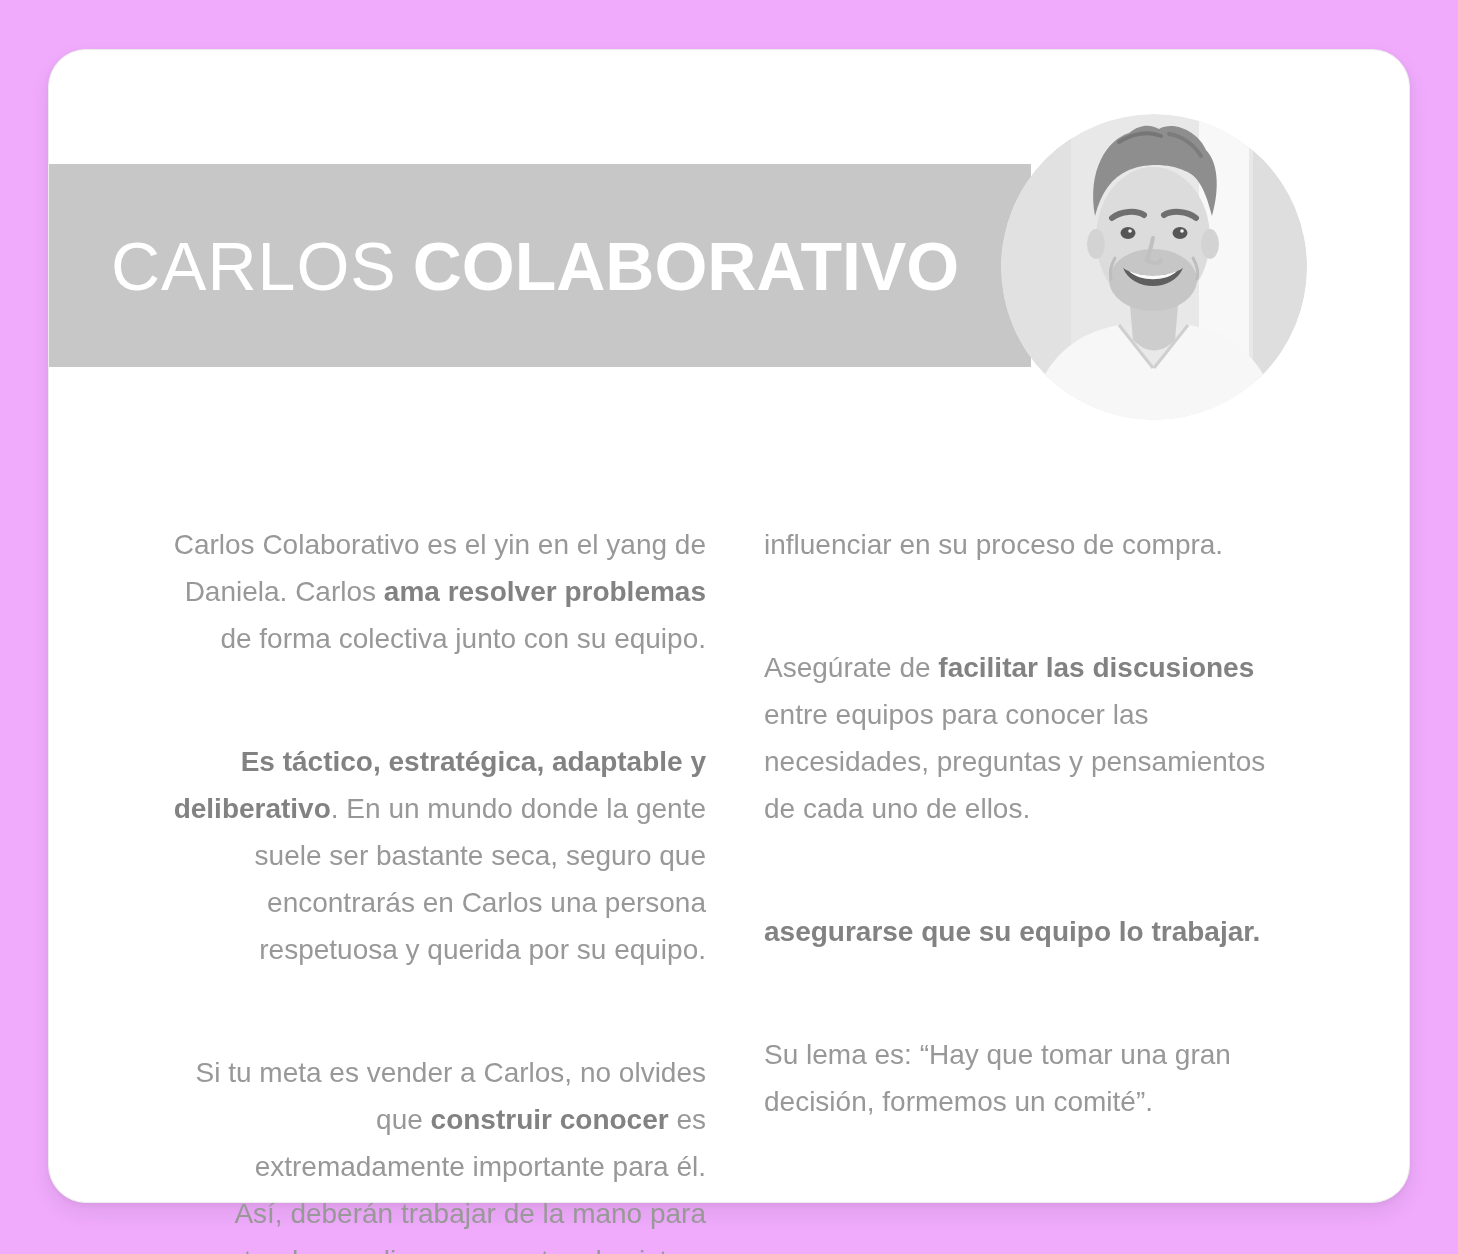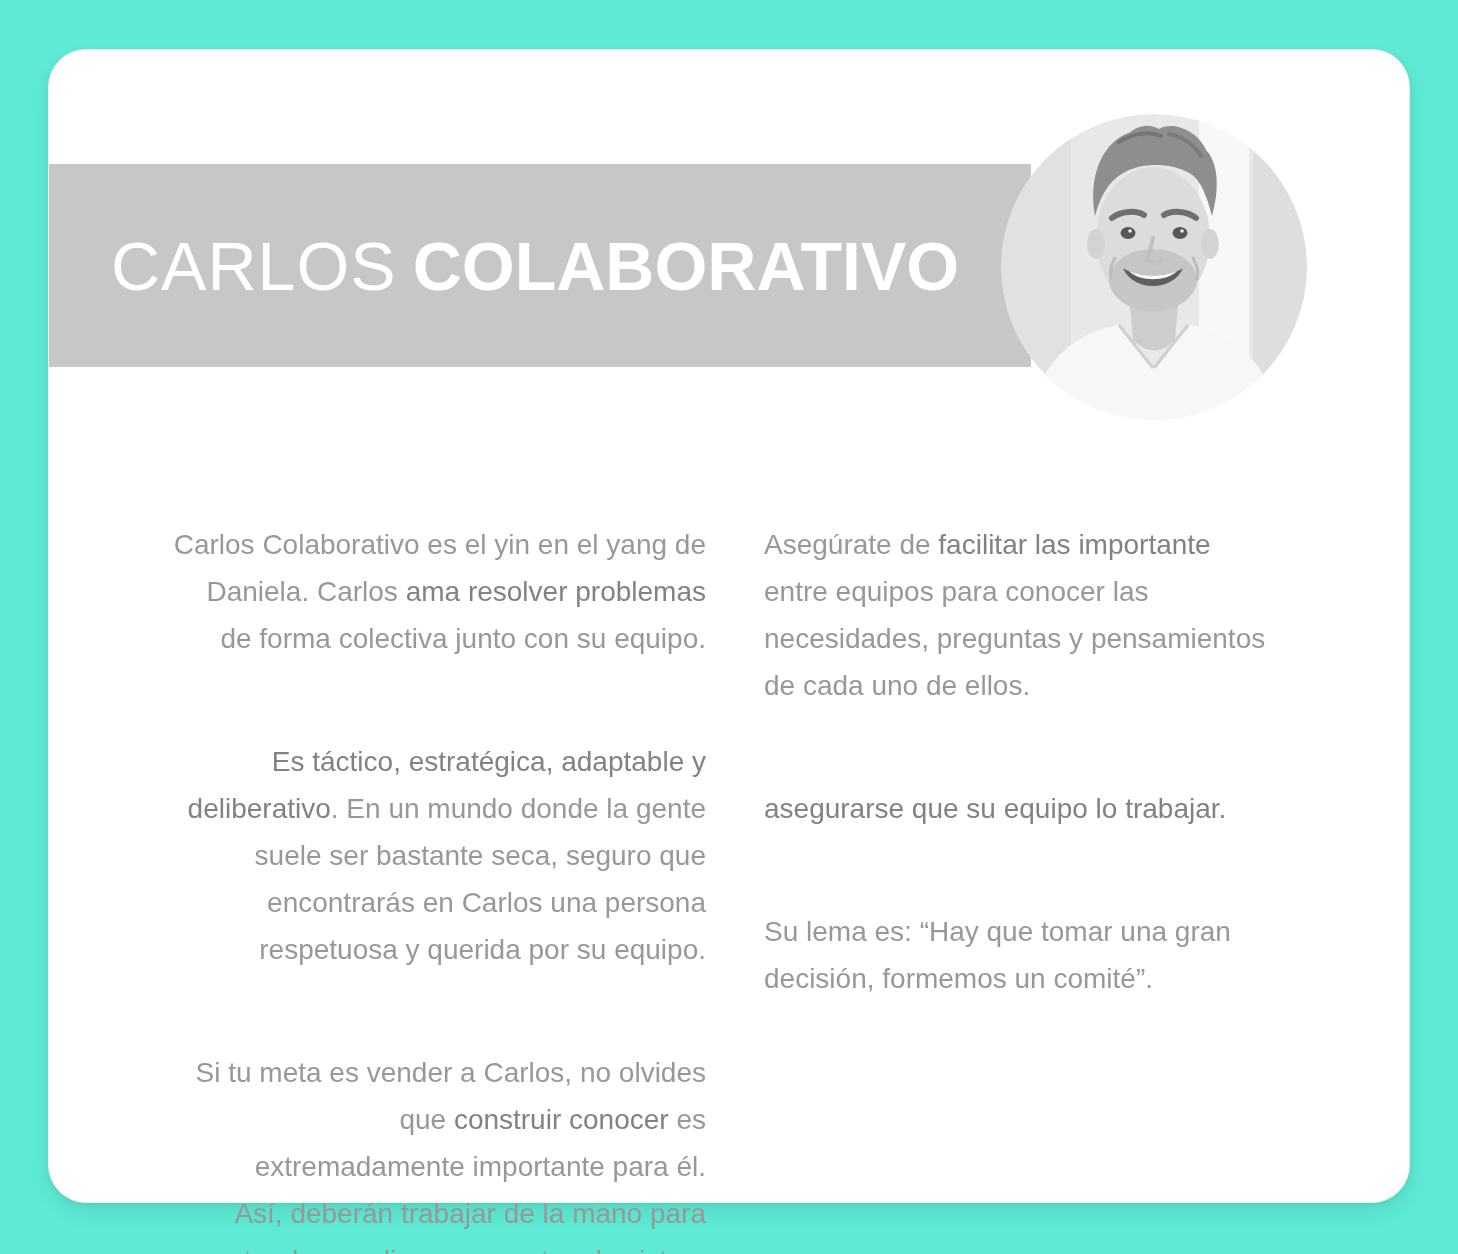--- a/index.html
+++ b/index.html
@@ -3,21 +3,21 @@
 <meta charset="utf-8">
 <style>
   * { box-sizing: border-box; }
   html, body { margin: 0; padding: 0; background: #ffffff; }
   body { font-family: "Liberation Sans", "DejaVu Sans", sans-serif; }
 
   .page {
     position: relative;
     width: 1458px;
     height: 1254px;
-    background: #5eead4;
+    background: #f0abfc;
     overflow: hidden;
   }
 
   .card {
     position: absolute;
     left: 48px; top: 49px;
     width: 1362px; height: 1154px;
     background: #ffffff;
     border: 1px solid #ededed;
     border-radius: 38px;
@@ -63,21 +63,21 @@
     width: 590px;
     font-size: 28px;
     line-height: 47px;
     color: #989898;
     white-space: pre-line;
   }
   .col-left  { text-align: right; }
   .col-right { width: 585px; text-align: left; }
   .col p { margin: 0 0 29px 0; }
   .col p:last-child { margin-bottom: 0; }
-  .b { font-weight: 400; color: #828282; text-align: center; }
+  .b { font-weight: 700; color: #828282; text-align: center; }
 </style>
 </head>
 <body>
 
 <div class="page">
   <div class="card">
 
     <div class="banner">
       <h1>
         <span class="title-light">CARLOS</span><span class="title-bold">COLABORATIVO</span>
@@ -144,21 +144,22 @@
 suele ser bastante seca, seguro que
 encontrarás en Carlos una persona
 respetuosa y querida por su equipo.</span></p>
         <p><span>Si tu meta es vender a Carlos, no olvides
 que </span><span class="b">construir conocer</span><span> es
 extremadamente importante para él.
 Así, deberán trabajar de la mano para
 entender y aplicar sus puntos de vista e</span></p>
       </div>
       <div class="col col-right">
-        <p><span>Asegúrate de </span><span class="b">facilitar las importante</span><span>
+        <p><span>influenciar en su proceso de compra.</span></p>
+        <p><span>Asegúrate de </span><span class="b">facilitar las discusiones</span><span>
 entre equipos para conocer las
 necesidades, preguntas y pensamientos
 de cada uno de ellos.</span></p>
         <p><span class="b">asegurarse que su equipo lo trabajar.</span></p>
         <p><span>Su lema es: “Hay que tomar una gran
 decisión, formemos un comité”.</span></p>
       </div>
     </div>
 
   </div>

